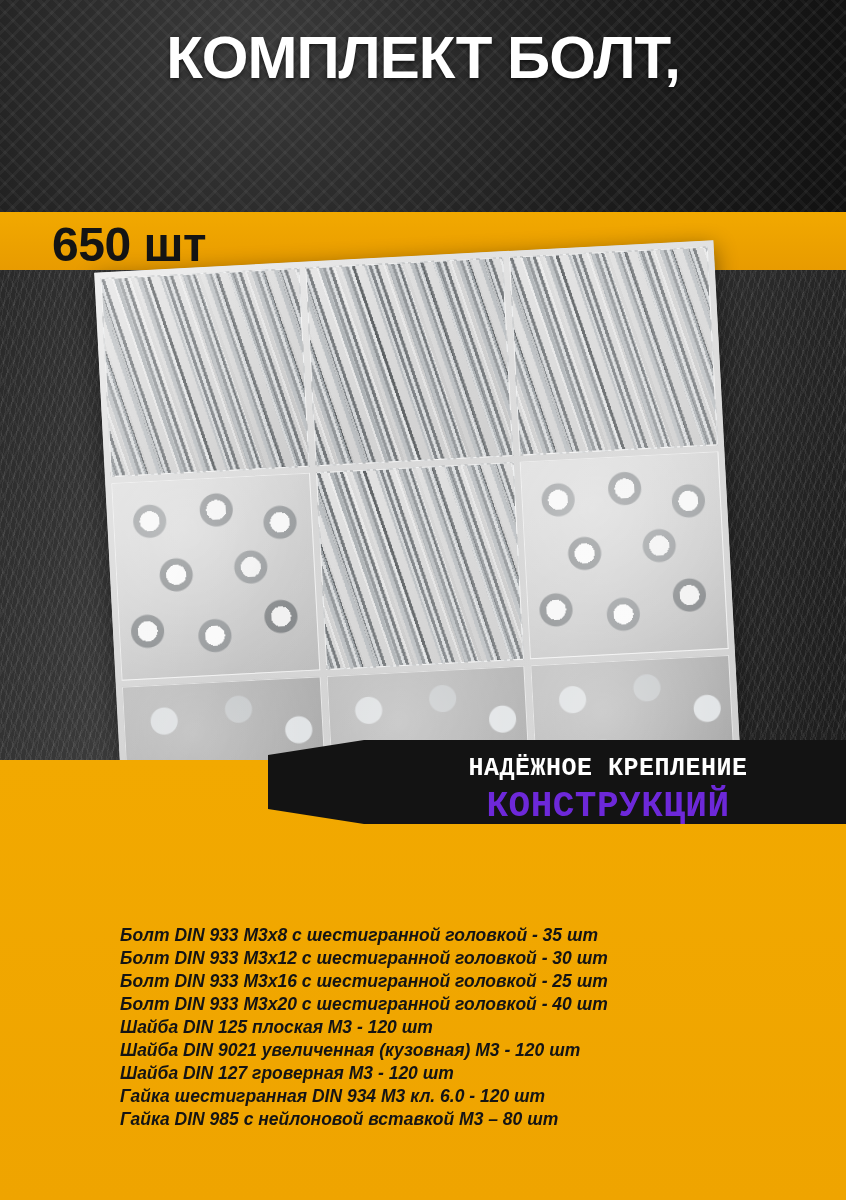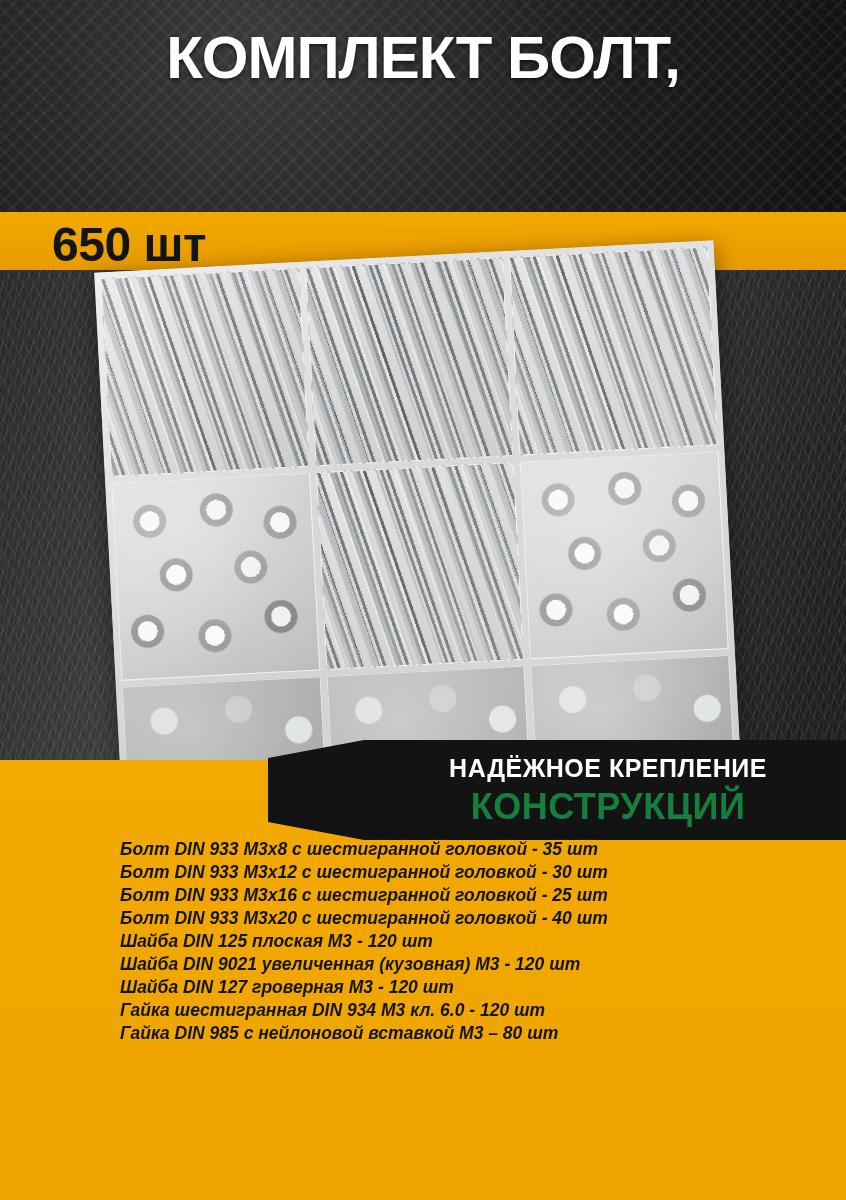--- a/index.html
+++ b/index.html
@@ -191,21 +191,22 @@
     background: linear-gradient(118deg, rgba(255,255,255,0.28) 0%, rgba(255,255,255,0.02) 35%, rgba(255,255,255,0.18) 70%, rgba(255,255,255,0.05) 100%);
     pointer-events: none;
   }
 
   
   .tagline-wrap {
     position: absolute;
     left: 268px;
     top: 740px;
     width: 578px;
-    height: 100px;
+    height: 84px;
+    font-family: Liberation Mono, monospace;
   }
   .tagline-bg {
     position: absolute;
     inset: 0;
     background: #131313;
     clip-path: polygon(0% 18%, 96px 0%, 100% 0%, 100% 100%, 96px 100%, 0% 82%);
   }
   .tagline-1 {
     position: absolute;
     left: 120px;
@@ -217,32 +218,32 @@
     font-weight: bold;
     letter-spacing: 0.5px;
     text-transform: uppercase;
   }
   .tagline-2 {
     position: absolute;
     left: 120px;
     top: 46px;
     width: 440px;
     text-align: center;
-    color: #15803d;
+    color: #6d28d9;
     font-size: 36px;
     font-weight: bold;
     letter-spacing: 0.5px;
     text-transform: uppercase;
   }
 
   
   .spec-list {
     position: absolute;
     left: 120px;
-    top: 838px;
+    top: 924px;
     width: 700px;
   }
   .spec-item {
     color: #141414;
     font-size: 17.5px;
     font-weight: bold;
     font-style: italic;
     line-height: 23px;
     white-space: nowrap;
   }

